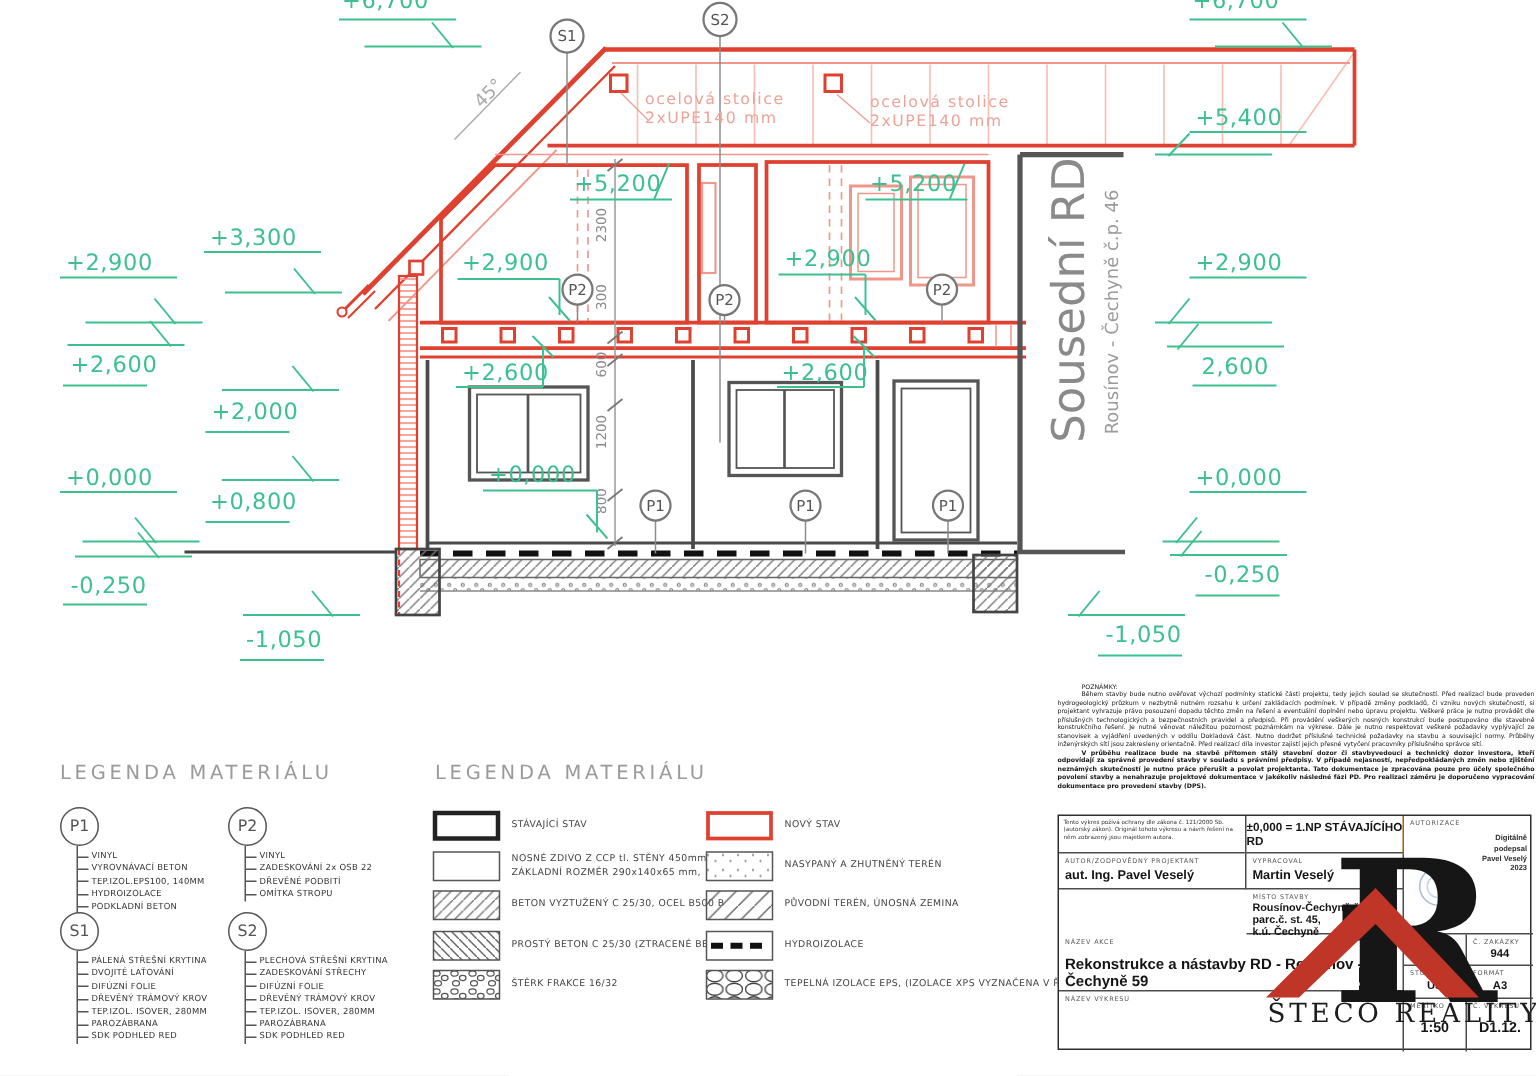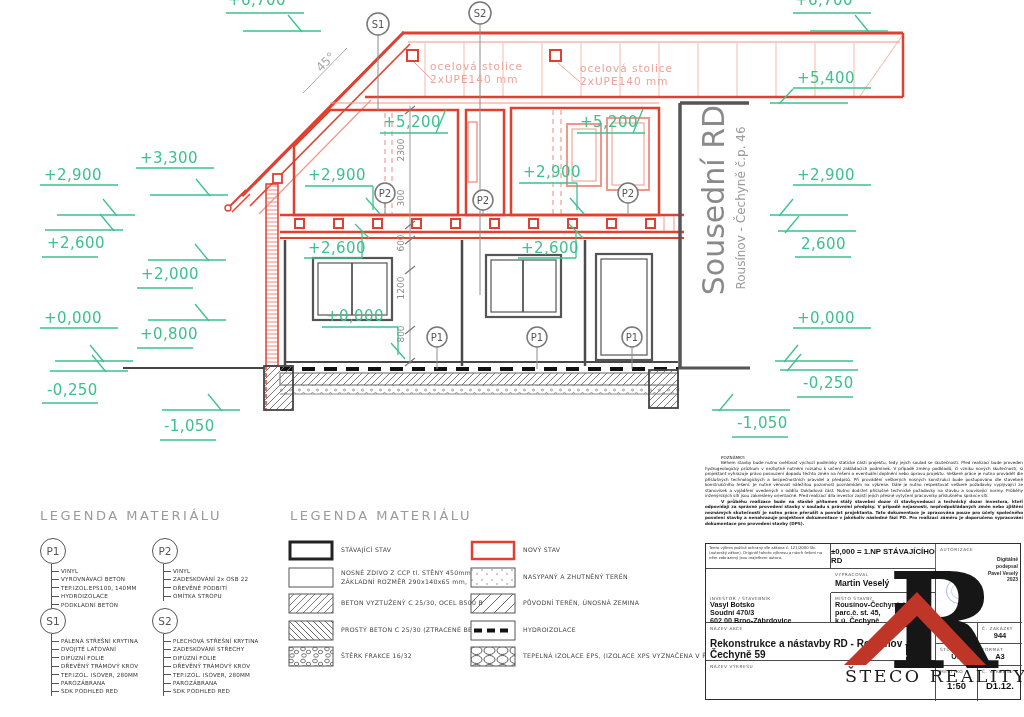--- a/index.html
+++ b/index.html
@@ -536,29 +536,27 @@
     <div class="tb-cell" style="left:230px;top:0;width:86px;height:79px;border-bottom:1px solid #4c4c4c;">
       <div class="tb-label">AUTORIZACE</div>
       <div class="stamp"></div>
       <div class="sig">
         <span>Digitálně</span>
         <span>podepsal</span>
         <span>Pavel Veselý</span>
         <span>2023</span>
       </div>
     </div>
+    <div class="tb-cell" style="left:0;top:25px;width:125px;height:24px;border-right:1px solid #4c4c4c;border-bottom:1px solid #4c4c4c;">
+      <div class="tb-label">AUTOR/ZODPOVĚDNÝ  PROJEKTANT</div>
+      <div class="tb-val" style="font-size:8.5px;padding:1px 0 0 4px">aut. Ing. Pavel Veselý</div>
+    </div>
     <div class="tb-cell" style="left:125px;top:25px;width:105px;height:24px;border-right:1px solid #4c4c4c;border-bottom:1px solid #4c4c4c;">
       <div class="tb-label">VYPRACOVAL</div>
       <div class="tb-val" style="font-size:8.5px;padding:1px 0 0 4px">Martin Veselý</div>
-    </div>
-    <div class="tb-cell" style="left:0;top:49px;width:125px;height:30px;border-right:1px solid #4c4c4c;border-bottom:1px solid #4c4c4c;">
-      <div class="tb-label">INVESTOR  /  STAVEBNÍK</div>
-      <div class="tb-val" style="font-size:7.2px;line-height:1.15;padding:0 0 0 4px">Vasyl Botsko</div>
-      <div class="tb-val" style="font-size:7.2px;line-height:1.15;padding:0 0 0 4px">Soudní 470/3</div>
-      <div class="tb-val" style="font-size:7.2px;line-height:1.15;padding:0 0 0 4px">602 00 Brno-Zábrdovice</div>
     </div>
     <div class="tb-cell" style="left:125px;top:49px;width:105px;height:30px;border-right:1px solid #4c4c4c;border-bottom:1px solid #4c4c4c;">
       <div class="tb-label">MÍSTO  STAVBY</div>
       <div class="tb-val" style="font-size:7.2px;line-height:1.15;padding:0 0 0 4px">Rousínov-Čechyně č.p. 59,</div>
       <div class="tb-val" style="font-size:7.2px;line-height:1.15;padding:0 0 0 4px">parc.č. st. 45,</div>
       <div class="tb-val" style="font-size:7.2px;line-height:1.15;padding:0 0 0 4px">k.ú. Čechyně</div>
     </div>
     <div class="tb-cell" style="left:0;top:79px;width:230px;height:38px;border-right:1px solid #4c4c4c;border-bottom:1px solid #4c4c4c;">
       <div class="tb-label">NÁZEV  AKCE</div>
       <div class="tb-val" style="font-size:10px;padding:7px 0 0 4px">Rekonstrukce a nástavby RD - Rousínov - Čechyně 59</div>

